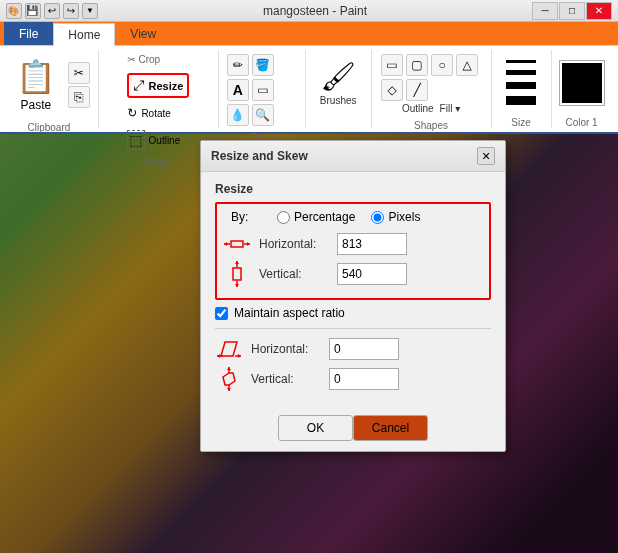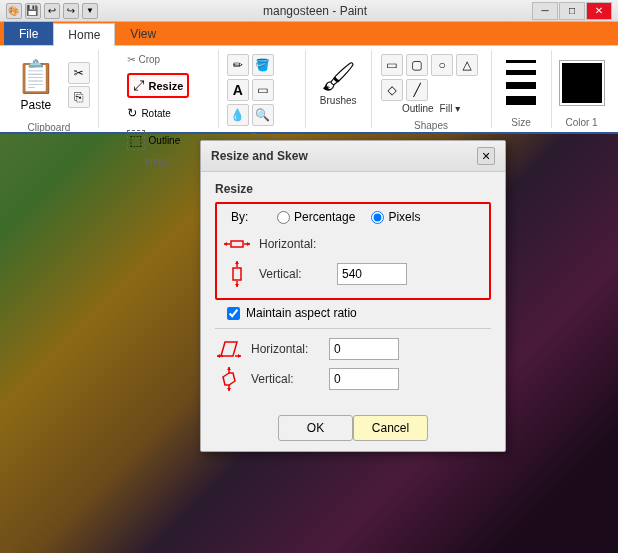--- a/index.html
+++ b/index.html
@@ -210,33 +210,33 @@
       width: 70px; font-size: 12px; color: #333;
     }
     .field-input {
       width: 70px; height: 22px;
       border: 1px solid #aaa; padding: 2px 4px;
       font-size: 12px; background: white;
     }
 
     .checkbox-row {
       display: flex; align-items: center; gap: 6px;
-      margin: 6px 12px;
+      margin: 6px 0;
     }
 
     .divider { border-top: 1px solid #ccc; margin: 8px 0; }
 
     .dialog-buttons {
       display: flex; justify-content: center; gap: 0;
       padding: 8px 29px 10px;
     }
     .dialog-btn {
       width: 75px; height: 26px;
       border: 1px solid #aaa; border-radius: 3px;
-      font-size: 12px; cursor: pointer; background: #fef9c3;
+      font-size: 12px; cursor: pointer; background: #c2410c;
     }
     .dialog-btn.ok { background: #f0f0f0; }
   </style>
 </head>
 <body>
 
 <div class="background"></div>
 
 <div class="window-chrome">
 
@@ -391,20 +391,21 @@
         <div class="field-icon">
           <svg width="28" height="20">
             <rect x="8" y="7" width="12" height="6" fill="none" stroke="#e00" stroke-width="1.5"></rect>
             <line x1="1" y1="10" x2="7" y2="10" stroke="#e00" stroke-width="1.5"></line>
             <polygon points="1,10 4,8 4,12" fill="#e00"></polygon>
             <line x1="21" y1="10" x2="27" y2="10" stroke="#e00" stroke-width="1.5"></line>
             <polygon points="27,10 24,8 24,12" fill="#e00"></polygon>
           </svg>
         </div>
         <span class="field-label">Horizontal:</span>
+        <input type="text" class="field-input" value="813" style="">
       </div>
 
       <div class="field-row">
         <div class="field-icon">
           <svg width="20" height="28">
             <rect x="6" y="8" width="8" height="12" fill="none" stroke="#e00" stroke-width="1.5"></rect>
             <line x1="10" y1="1" x2="10" y2="7" stroke="#e00" stroke-width="1.5"></line>
             <polygon points="10,1 8,4 12,4" fill="#e00"></polygon>
             <line x1="10" y1="21" x2="10" y2="27" stroke="#e00" stroke-width="1.5"></line>
             <polygon points="10,27 8,24 12,24" fill="#e00"></polygon>

